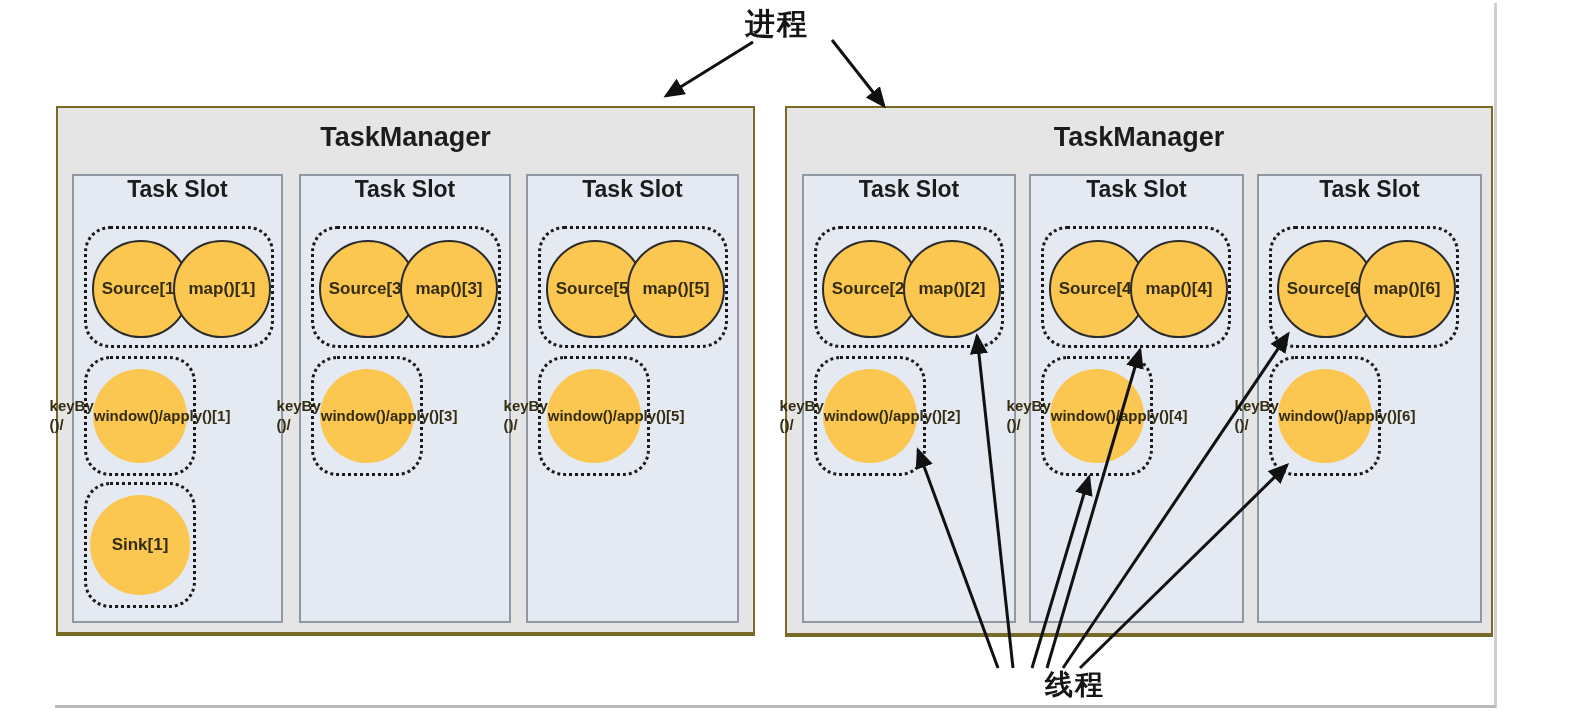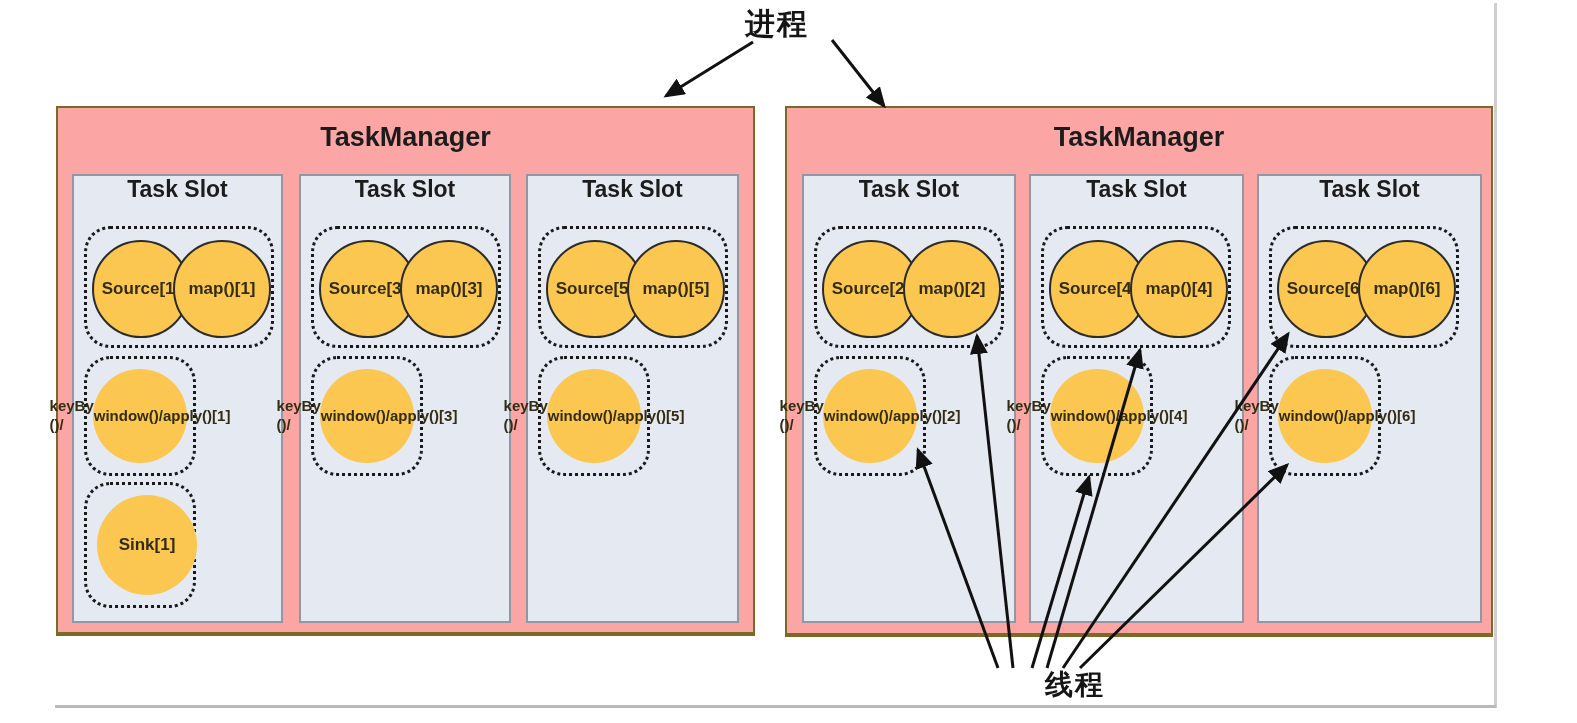--- a/index.html
+++ b/index.html
@@ -7,21 +7,21 @@
     position:relative;width:1577px;height:723px;background:#ffffff;
     font-family:"Liberation Sans",sans-serif;overflow:hidden;
   }
   .frame-vline{position:absolute;width:3px;background:#cfcfcf;z-index:0;}
   .frame-hline{position:absolute;height:3px;background:#b9b9b9;z-index:0;}
   .big-label{
     position:absolute;z-index:6;color:#151515;font-weight:700;
     font-size:30px;letter-spacing:2px;white-space:nowrap;
   }
   .tm{
-    position:absolute;background:#fca5a5;border:2px solid #7a6a28;border-bottom-width:4px;
+    position:absolute;background:#e5e5e5;border:2px solid #7a6a28;border-bottom-width:4px;
     box-sizing:border-box;z-index:1;
   }
   .tm-title{
     text-align:center;font-size:27px;font-weight:600;color:#1c1c1c;
     padding-top:14px;height:52px;box-sizing:border-box;
   }
   .slot{
     position:absolute;background:#e4e9f2;border:2px solid #9099a3;box-sizing:border-box;
   }
   .slot-label{
@@ -70,21 +70,21 @@
               <span>keyBy ()/</span>
               <br>
               <span>window()/</span>
               <br>
               <span>apply()</span>
               <br>
               <span>[1]</span>
             </div>
           </div>
           <div class="group" style="left: 10px; top: 306px; width: 112px; height: 126px;">
-            <div class="tcircle" style="left: 10px; top: 10px; width: 100px; height: 100px; font-size: 17px;">
+            <div class="tcircle" style="left: 3px; top: 10px; width: 100px; height: 100px; font-size: 17px;">
               <span>Sink</span>
               <br>
               <span>[1]</span>
             </div>
           </div>
         </div>
         <div class="slot" style="left: 241px; top: 66px; width: 212px; height: 449px;">
           <div class="slot-label">Task Slot</div>
           <div class="group" style="left: 10px; top: 50px; width: 190px; height: 122px;">
             <div class="tcircle outlined" style="left: 5px; top: 11px; width: 98px; height: 98px; font-size: 17px; z-index: 1;">

